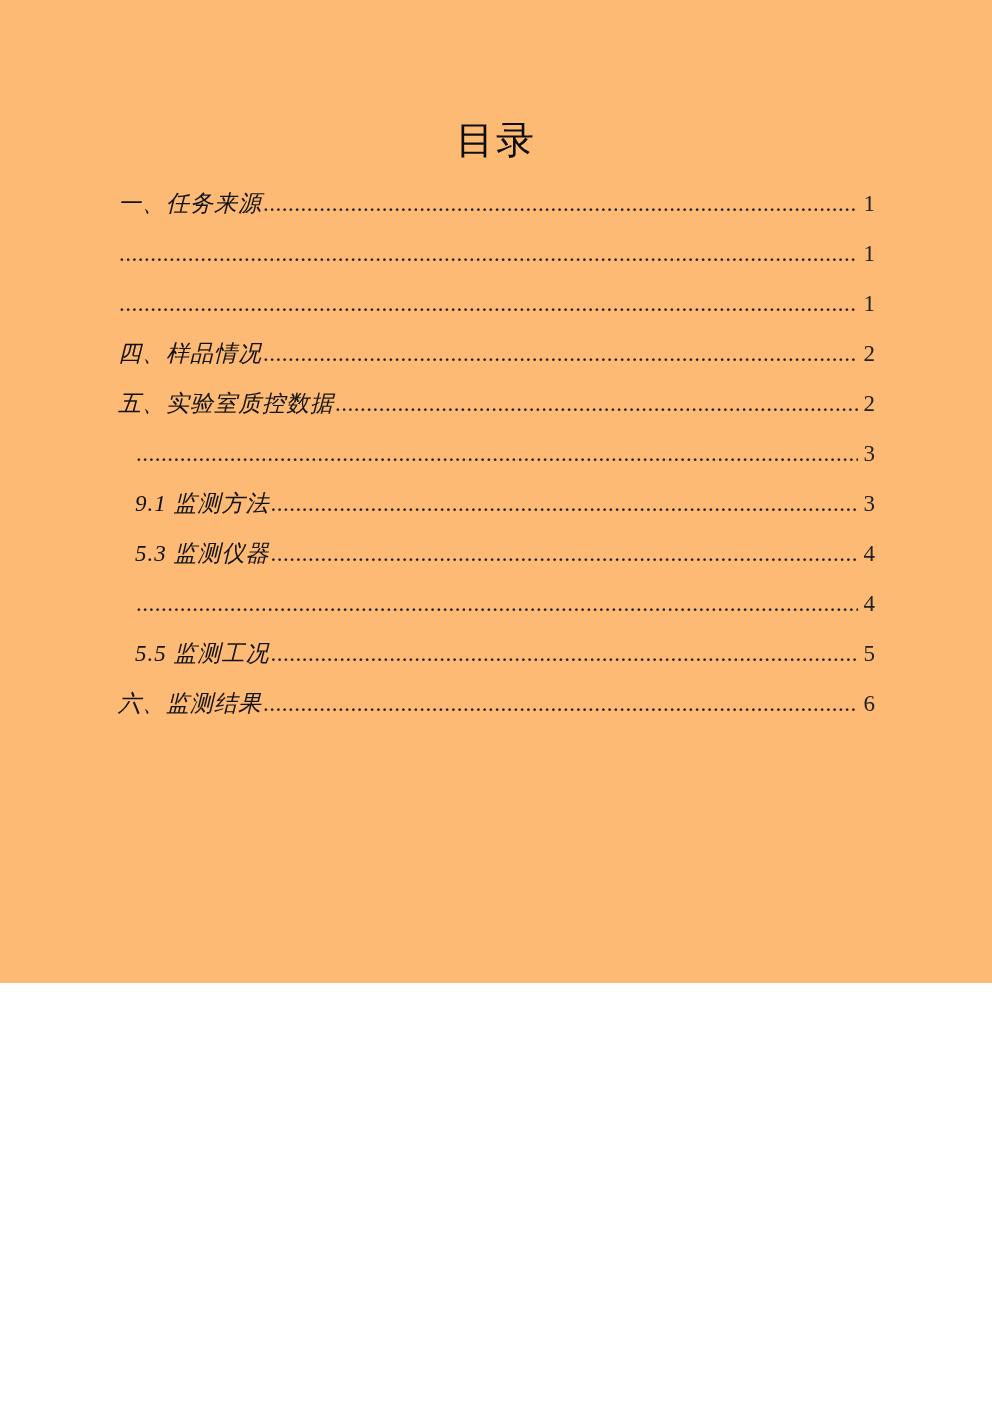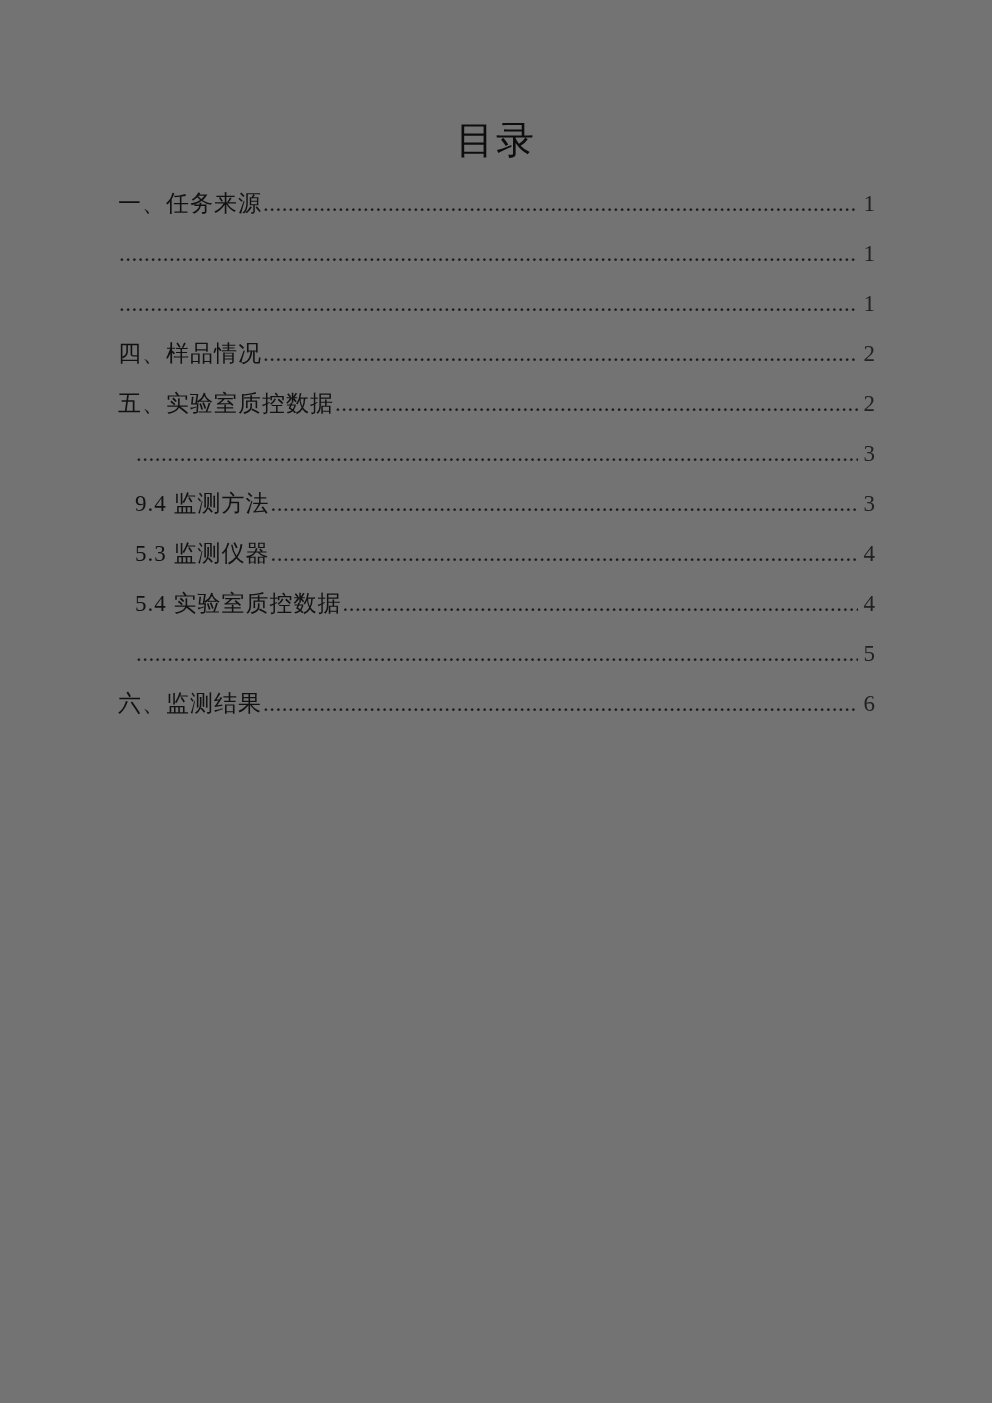--- a/index.html
+++ b/index.html
@@ -3,22 +3,22 @@
 <meta charset="utf-8">
 <style>
   html, body {
     margin: 0;
     padding: 0;
     background: #ffffff;
   }
   .page {
     position: relative;
     width: 992px;
-    height: 1403px;
-    background: #737373;
+    height: 983px;
+    background: #fdba74;
     color: #000000;
     font-family: "Liberation Serif", "DejaVu Serif", serif;
     overflow: hidden;
   }
   .page-title {
     margin: 0;
     padding-top: 118px;
     text-align: center;
     font-size: 38px;
     line-height: 44px;
@@ -37,20 +37,21 @@
     line-height: 50px;
     color: #111111;
   }
   .toc-row.level-2 {
     padding-left: 17px;
   }
   .toc-label {
     flex: 0 0 auto;
     white-space: nowrap;
     letter-spacing: 1px;
+    font-style: italic;
   }
   .toc-dots {
     flex: 1 1 auto;
     overflow: hidden;
     white-space: nowrap;
     letter-spacing: 0.5px;
     color: #1a1a1a;
     margin-left: 1px;
   }
   .toc-page {
@@ -88,35 +89,35 @@
       <div class="toc-row level-1">
     <span class="toc-label">五、实验室质控数据</span>
     <span class="toc-dots">............................................................................................................................................................................................................................</span>
     <span class="toc-page">2</span>
   </div>
       <div class="toc-row level-2">
     <span class="toc-dots">............................................................................................................................................................................................................................</span>
     <span class="toc-page">3</span>
   </div>
       <div class="toc-row level-2">
-    <span class="toc-label">9.4 监测方法</span>
+    <span class="toc-label">9.1 监测方法</span>
     <span class="toc-dots">............................................................................................................................................................................................................................</span>
     <span class="toc-page">3</span>
   </div>
       <div class="toc-row level-2">
     <span class="toc-label">5.3 监测仪器</span>
     <span class="toc-dots">............................................................................................................................................................................................................................</span>
     <span class="toc-page">4</span>
   </div>
       <div class="toc-row level-2">
-    <span class="toc-label">5.4 实验室质控数据</span>
     <span class="toc-dots">............................................................................................................................................................................................................................</span>
     <span class="toc-page">4</span>
   </div>
       <div class="toc-row level-2">
+    <span class="toc-label">5.5 监测工况</span>
     <span class="toc-dots">............................................................................................................................................................................................................................</span>
     <span class="toc-page">5</span>
   </div>
       <div class="toc-row level-1">
     <span class="toc-label">六、监测结果</span>
     <span class="toc-dots">............................................................................................................................................................................................................................</span>
     <span class="toc-page">6</span>
   </div>
     </div>
 </div>

